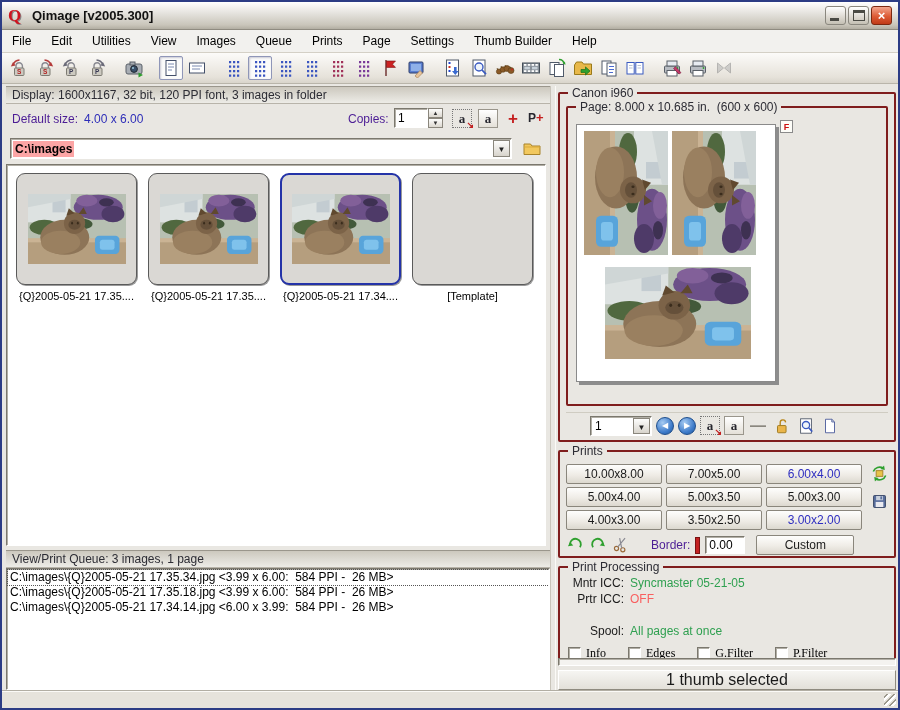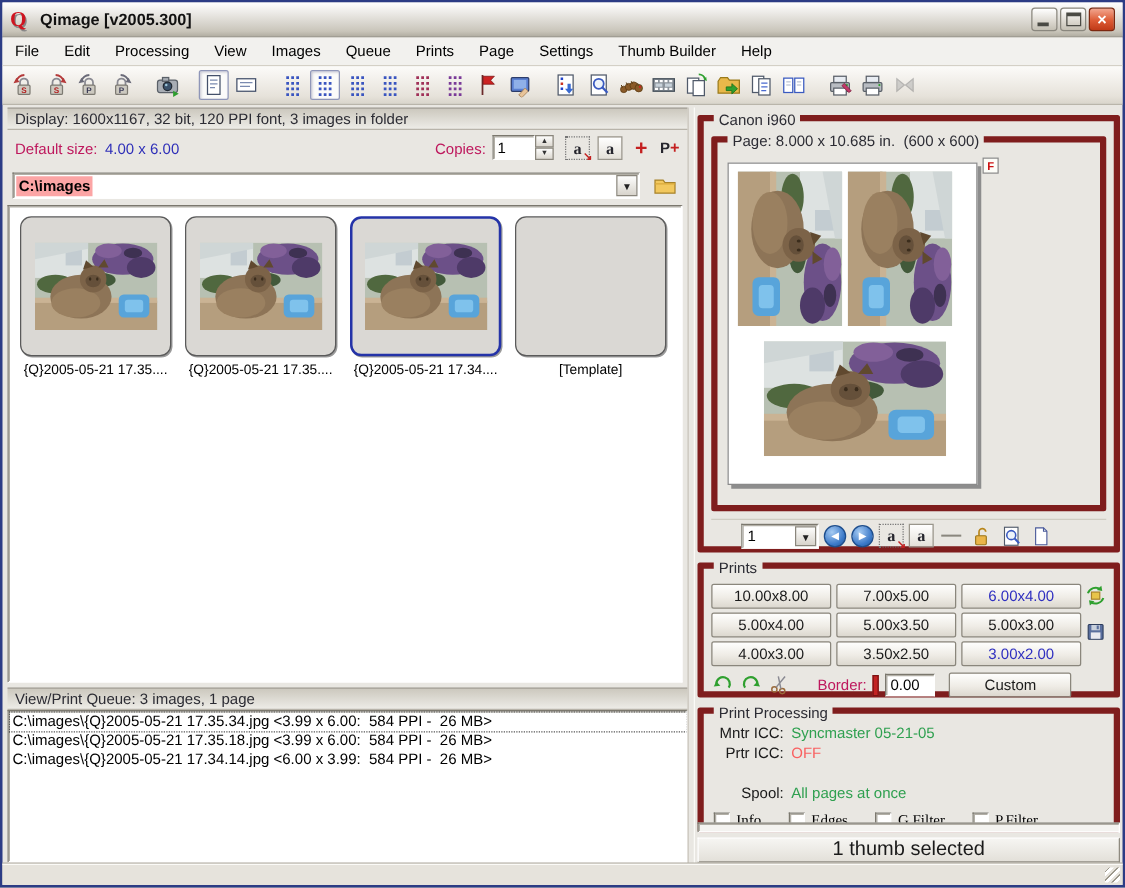--- a/index.html
+++ b/index.html
@@ -35,29 +35,29 @@
   .tbtn.pressed { background:#fbfbfa; border:1px solid #8f96b8; box-shadow:inset 1px 1px 2px #c9c9d4; }
   .tbtn.gap { margin-left:12px; }
   .tbtn.disabled { opacity:.55; filter:grayscale(1); }
   
   .hdrbar { background:linear-gradient(#ccc8be,#edece7); border-top:1px solid #9a968c;
     border-bottom:1px solid #b8b4aa; font-size:12px; color:#2c2c34; line-height:17px; padding-left:6px; }
   .sunken { background:#fff; border:1px solid; border-color:#7b786e #ffffff #ffffff #7b786e;
     box-shadow:inset 1px 1px 0 #b2afa6; }
   .btn3d { background:linear-gradient(#fefefd,#efece6 55%,#dcd8cf); border:1px solid #8a867c;
     border-radius:2px; font-size:12px; color:#1a1a1a; text-align:center; }
-  .gb { position:absolute; border:5px solid #7f1d1d; border-radius:2px; }
+  .gb { position:absolute; border:2px solid #7f1d1d; border-radius:2px; }
   .gb .legend { position:absolute; top:-8px; left:8px; background:#e9e7e2; padding:0 4px;
     font-size:12px; color:#2c2c34; white-space:pre; }
   input { font-family:"Liberation Sans",sans-serif; }
   
   .left-panel { position:absolute; left:4px; top:84px; width:544px; height:606px; }
   .display-bar { position:absolute; left:0; top:0; right:0; height:18px; }
   .ctl-row { position:absolute; left:0; top:20px; right:0; height:28px; font-size:12px; }
-  .lbl { color:#be185d; }
+  .lbl { color:#4c1d95; }
   .blue-val { color:#2e2eb8; }
   .copies-input { position:absolute; width:34px; height:20px; font-size:12px; padding-left:3px; }
   .spinner { position:absolute; width:15px; height:20px; display:flex; flex-direction:column; }
   .spin-btn { flex:1; font-size:6px; line-height:8px; color:#333; text-align:center;
     background:linear-gradient(#fdfdfc,#dcd8d0); border:1px solid #8a867c; }
   .icon-a { width:20px; height:19px; display:inline-flex; align-items:flex-end; justify-content:center;
     font:bold 13px "Liberation Serif",serif; color:#26262e; position:absolute; }
   .icon-a.dotted { border:1px dotted #777; }
   .icon-a.boxed { border:1px solid #9a968c; background:linear-gradient(#fff,#e4e0d8); }
   .red-arrow-mini { position:absolute; right:-3px; bottom:-3px; color:#c42020; font-size:9px; }
@@ -341,21 +341,21 @@
       <span class="cap-btn">
           <span class="max-glyph"></span>
         </span>
       <span class="cap-btn close"><span>×</span></span>
     </span>
   </div>
 
   <div class="menubar">
     <span class="menu-item">File</span>
     <span class="menu-item">Edit</span>
-    <span class="menu-item">Processing</span>
+    <span class="menu-item">Utilities</span>
     <span class="menu-item">View</span>
     <span class="menu-item">Images</span>
     <span class="menu-item">Queue</span>
     <span class="menu-item">Prints</span>
     <span class="menu-item">Page</span>
     <span class="menu-item">Settings</span>
     <span class="menu-item">Thumb Builder</span>
     <span class="menu-item">Help</span>
   </div>
 

